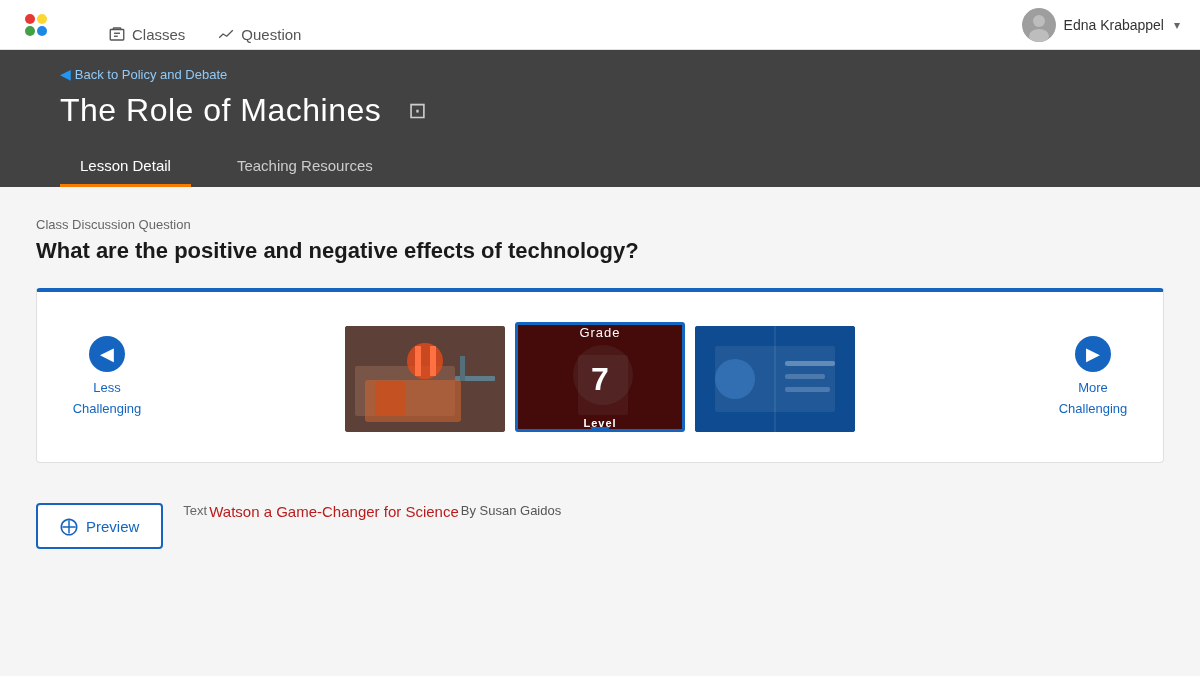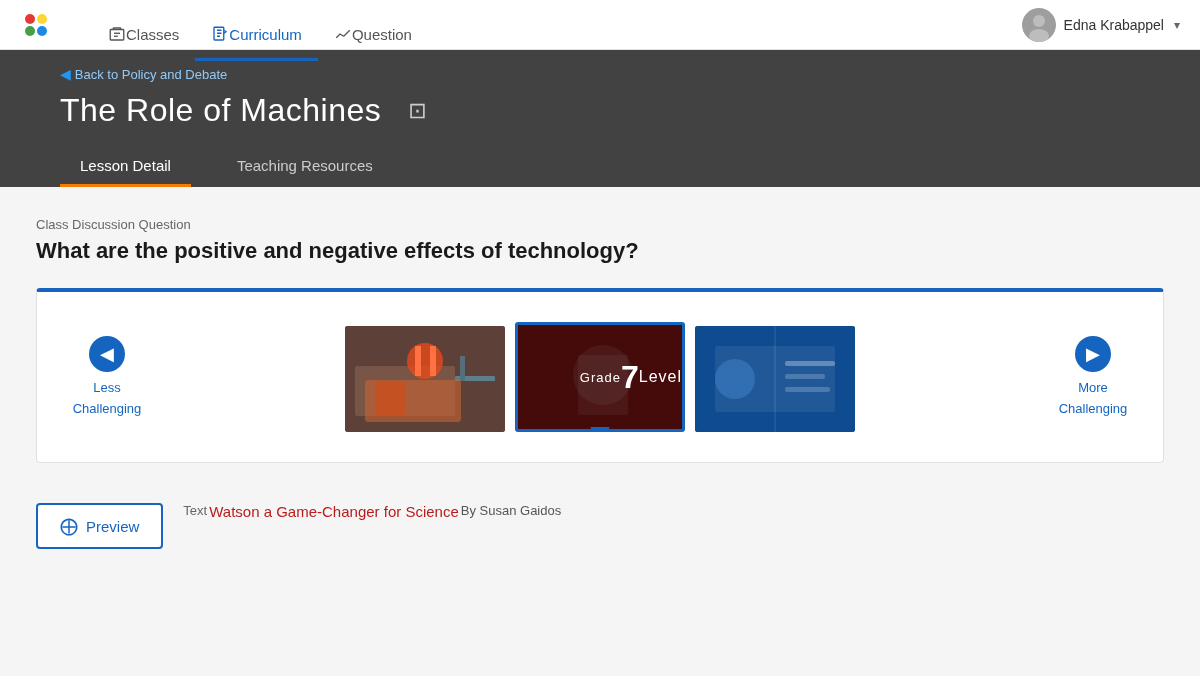--- a/index.html
+++ b/index.html
@@ -28,20 +28,21 @@
     }
     .nav-items {
       display: flex;
       align-items: center;
       gap: 0;
       flex: 1;
     }
     .nav-item {
       display: flex;
       align-items: center;
+      gap: 6px;
       padding: 0 16px;
       height: 50px;
       cursor: pointer;
       color: #555;
       font-size: 15px;
       text-decoration: none;
       border-bottom: 3px solid transparent;
       margin-top: 22px;
     }
     .nav-item.active {
@@ -233,23 +234,23 @@
       background: linear-gradient(180deg, #b71c1c 0%, #c62828 40%, #880000 100%);
     }
     
     .img-right {
       background: linear-gradient(135deg, #1565c0 0%, #0d47a1 40%, #37474f 100%);
     }
     .grade-badge {
       position: absolute;
       inset: 0;
       display: flex;
-      flex-direction: row;
-      align-items: center;
-      justify-content: flex-end;
+      flex-direction: column;
+      align-items: center;
+      justify-content: space-between;
       background: rgba(0,0,0,0.45);
     }
     .grade-badge-text {
       color: #fff;
       font-size: 15px;
       font-weight: 500;
       letter-spacing: 1px;
     }
     .grade-number {
       font-size: 32px;
@@ -312,28 +313,20 @@
 
   <div class="nav-items">
     <a class="nav-item">
       <svg class="nav-item-icon" viewBox="0 0 24 24" fill="none" stroke="#555" stroke-width="1.8">
         <rect x="3" y="6" width="18" height="14" rx="1"></rect>
         <path d="M7 6V5a1 1 0 011-1h8a1 1 0 011 1v1"></path>
         <line x1="8" y1="11" x2="16" y2="11"></line>
         <line x1="8" y1="15" x2="13" y2="15"></line>
       </svg>
       <span>Classes</span>
-    </a>
-    <a class="nav-item active">
-      <svg class="nav-item-icon" viewBox="0 0 24 24" fill="none" stroke="#1565c0" stroke-width="1.8">
-        <rect x="4" y="3" width="13" height="17" rx="1"></rect>
-        <path d="M8 7h6M8 11h6M8 15h4"></path>
-        <path d="M17 7l3 2-3 2"></path>
-      </svg>
-      <span>Curriculum</span>
     </a>
     <a class="nav-item">
       <svg class="nav-item-icon" viewBox="0 0 24 24" fill="none" stroke="#555" stroke-width="1.8">
         <polyline points="3,17 8,12 13,15 21,7"></polyline>
       </svg>
       <span>Question</span>
     </a>
   </div>
 
   <div class="nav-right">
@@ -401,21 +394,21 @@
         <div class="carousel-thumb-img img-center">
           <svg width="170" height="110" viewBox="0 0 170 110" style="position:absolute;top:0;left:0;">
             <rect width="170" height="110" fill="#b71c1c"></rect>
             <rect x="0" y="0" width="170" height="110" fill="rgba(0,0,0,0.3)"></rect>
             <circle cx="85" cy="50" r="30" fill="rgba(200,200,200,0.15)"></circle>
             <rect x="60" y="30" width="50" height="60" fill="rgba(255,255,255,0.1)" rx="2"></rect>
           </svg>
           <div class="grade-badge">
             <span class="grade-badge-text" style="font-size:13px;">Grade</span>
             <span class="grade-number">7</span>
-            <span class="grade-badge-text" style="font-size:16px;">Level</span>
+            <span class="grade-badge-text" style="font-size:11px;font-weight:bold;">Level</span>
           </div>
         </div>
         <div class="carousel-pointer"></div>
       </div>
 
       <div class="carousel-thumb">
         <div class="carousel-thumb-img img-right">
           <svg width="160" height="106" viewBox="0 0 160 106" style="position:absolute;top:0;left:0;">
             <rect width="160" height="106" fill="#1565c0"></rect>
             <rect x="0" y="0" width="160" height="106" fill="rgba(0,0,0,0.25)"></rect>

